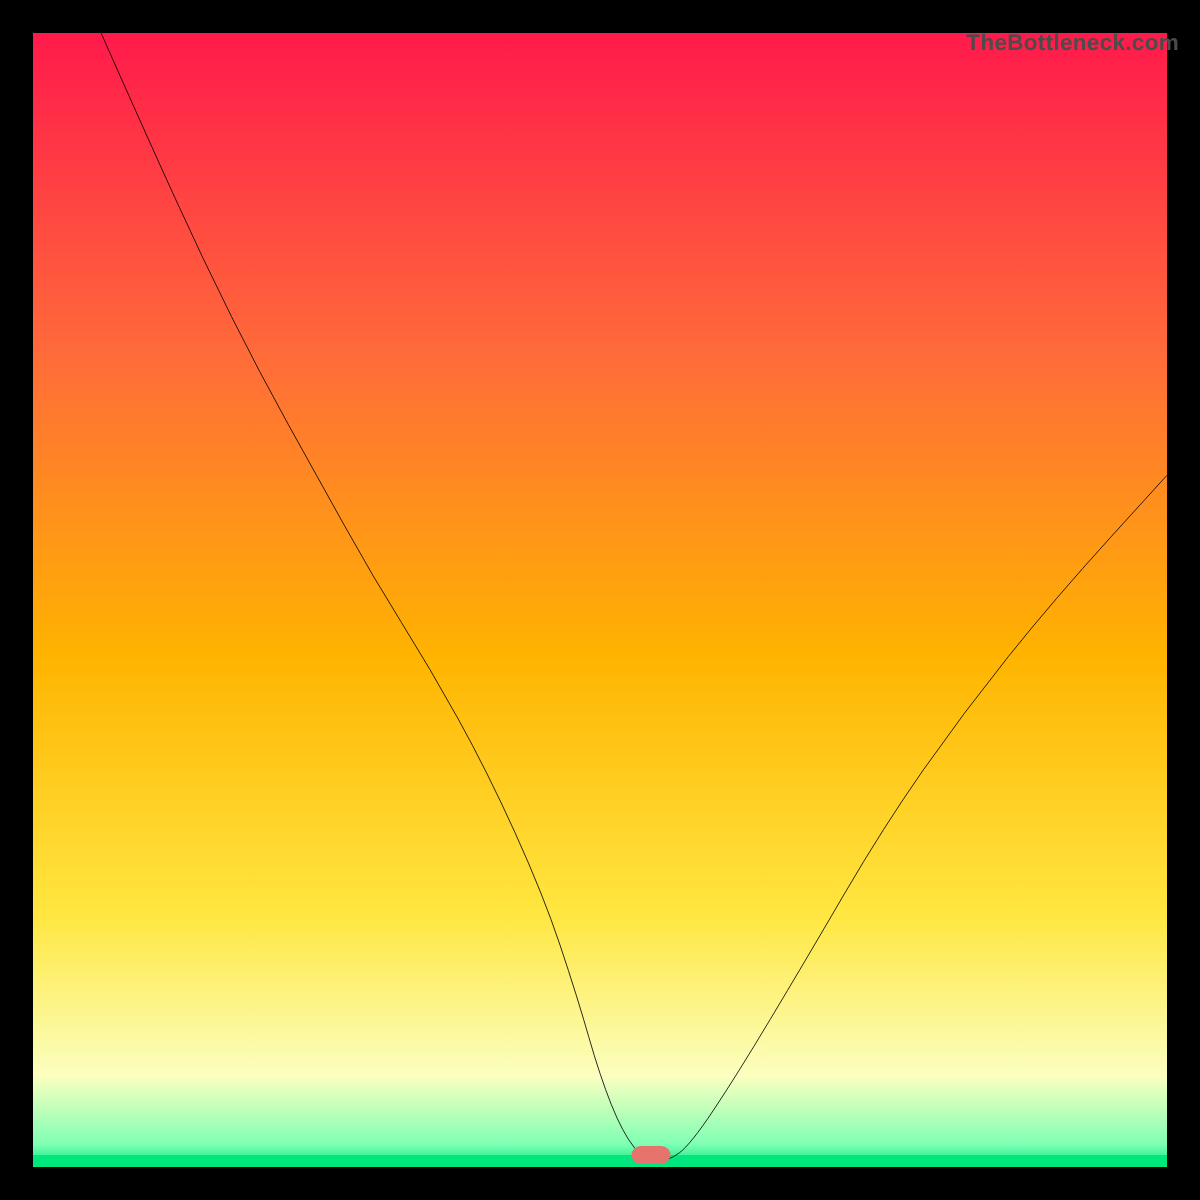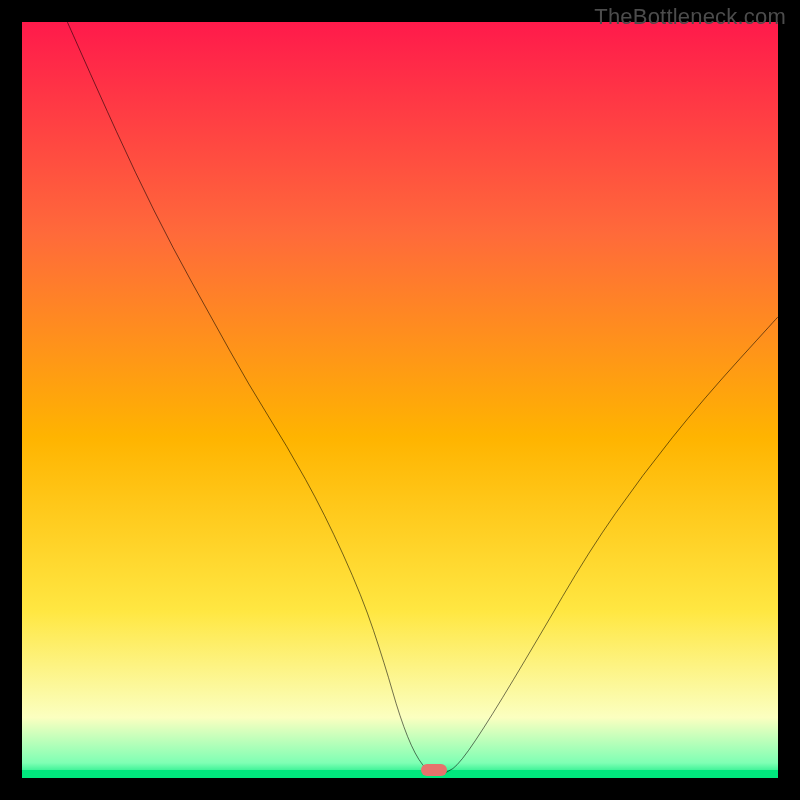--- a/index.html
+++ b/index.html
@@ -12,27 +12,28 @@
     overflow: hidden;
   }
   .stage {
     position: relative;
     width: 800px;
     height: 800px;
     background: #000;
   }
   .watermark {
     position: absolute;
-    top: 4px;
+    top: 20px;
     right: 14px;
     color: #4c4c4c;
-    font-size: 22px;
+    font-size: 15px;
     letter-spacing: 0.2px;
     z-index: 50;
     user-select: none;
+    font-weight: bold;
   }
   .plot-area {
     position: absolute;
     left: 22px;
     top: 22px;
     width: 756px;
     height: 756px;
     overflow: hidden;
   }
   .gradient {

